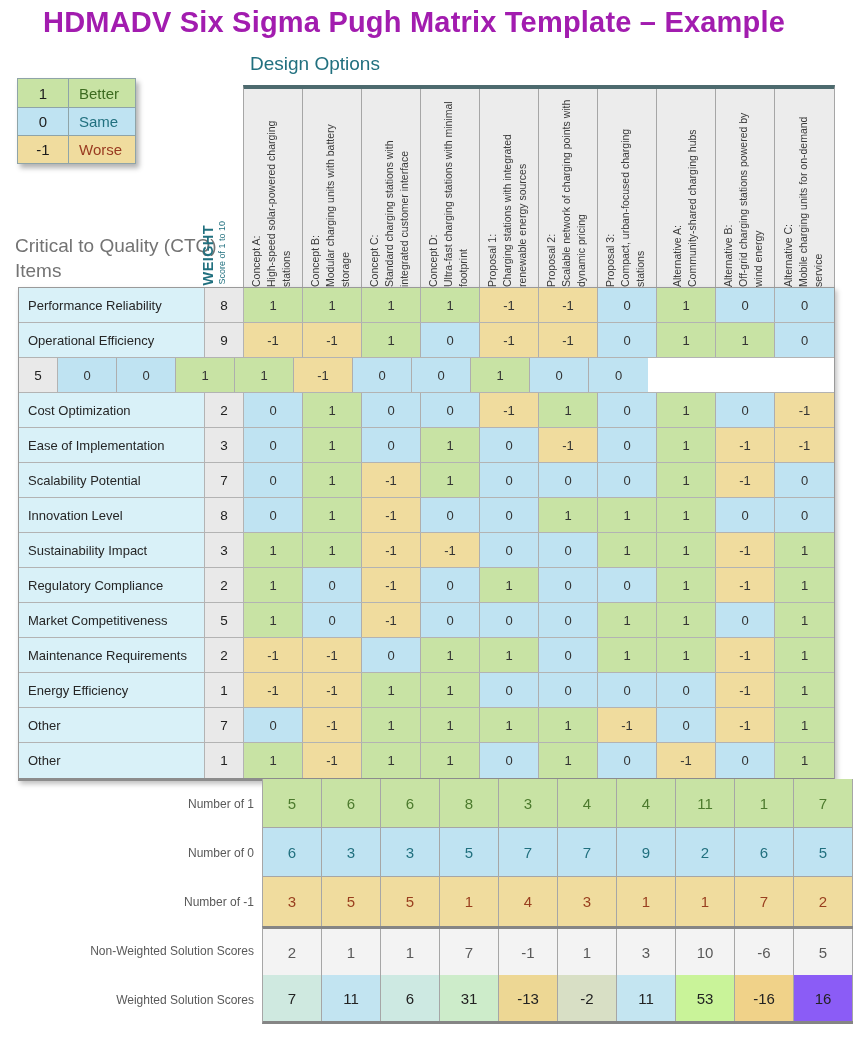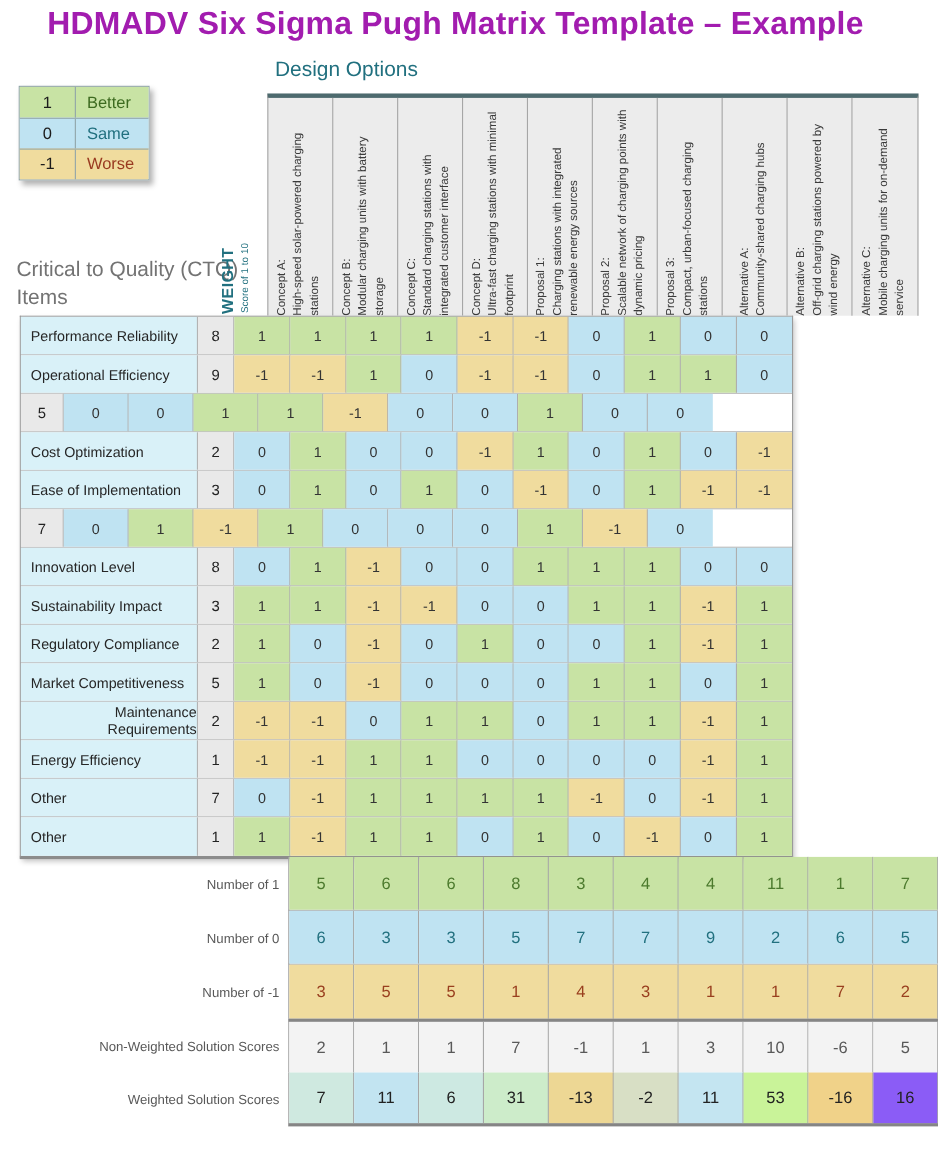--- a/index.html
+++ b/index.html
@@ -68,23 +68,23 @@
     writing-mode:vertical-rl;transform:rotate(180deg);
     font-size:14.5px;font-weight:bold;color:#21707f;letter-spacing:.4px;
   }
   .wh-sub{
     writing-mode:vertical-rl;transform:rotate(180deg);
     font-size:9px;color:#21707f;
   }
 
   
   .body-table{
-    position:absolute;left:18px;top:287px;width:703px;
+    position:absolute;left:18px;top:287px;width:817px;
     border:1px solid #9a9a9a;border-bottom:3px solid #8c8c8c;
-    box-shadow:2px 3px 5px rgba(0,0,0,.25);background:#fff;text-align:right;
+    box-shadow:2px 3px 5px rgba(0,0,0,.25);background:#fff;
   }
   .trow{display:flex;height:35px;border-bottom:1px solid #b3b3b3;}
   .trow:last-child{border-bottom:none;}
   .cell{display:flex;align-items:center;}
   .c-label{
     width:186px;background:#d9f1f8;padding-left:9px;
     font-size:13px;color:#262626;border-right:1px solid #b3b3b3;
   }
   .c-weight{
     width:39px;background:#e9e9e9;justify-content:center;
@@ -258,20 +258,21 @@
         <div class="cell c-val v0">0</div>
         <div class="cell c-val v1">1</div>
         <div class="cell c-val v0">0</div>
         <div class="cell c-val vm1">-1</div>
         <div class="cell c-val v0">0</div>
         <div class="cell c-val v1">1</div>
         <div class="cell c-val vm1">-1</div>
         <div class="cell c-val vm1">-1</div>
       </div>
       <div class="trow">
+        <div class="cell c-label">Scalability Potential</div>
         <div class="cell c-weight">7</div>
         <div class="cell c-val v0">0</div>
         <div class="cell c-val v1">1</div>
         <div class="cell c-val vm1">-1</div>
         <div class="cell c-val v1">1</div>
         <div class="cell c-val v0">0</div>
         <div class="cell c-val v0">0</div>
         <div class="cell c-val v0">0</div>
         <div class="cell c-val v1">1</div>
         <div class="cell c-val vm1">-1</div>

